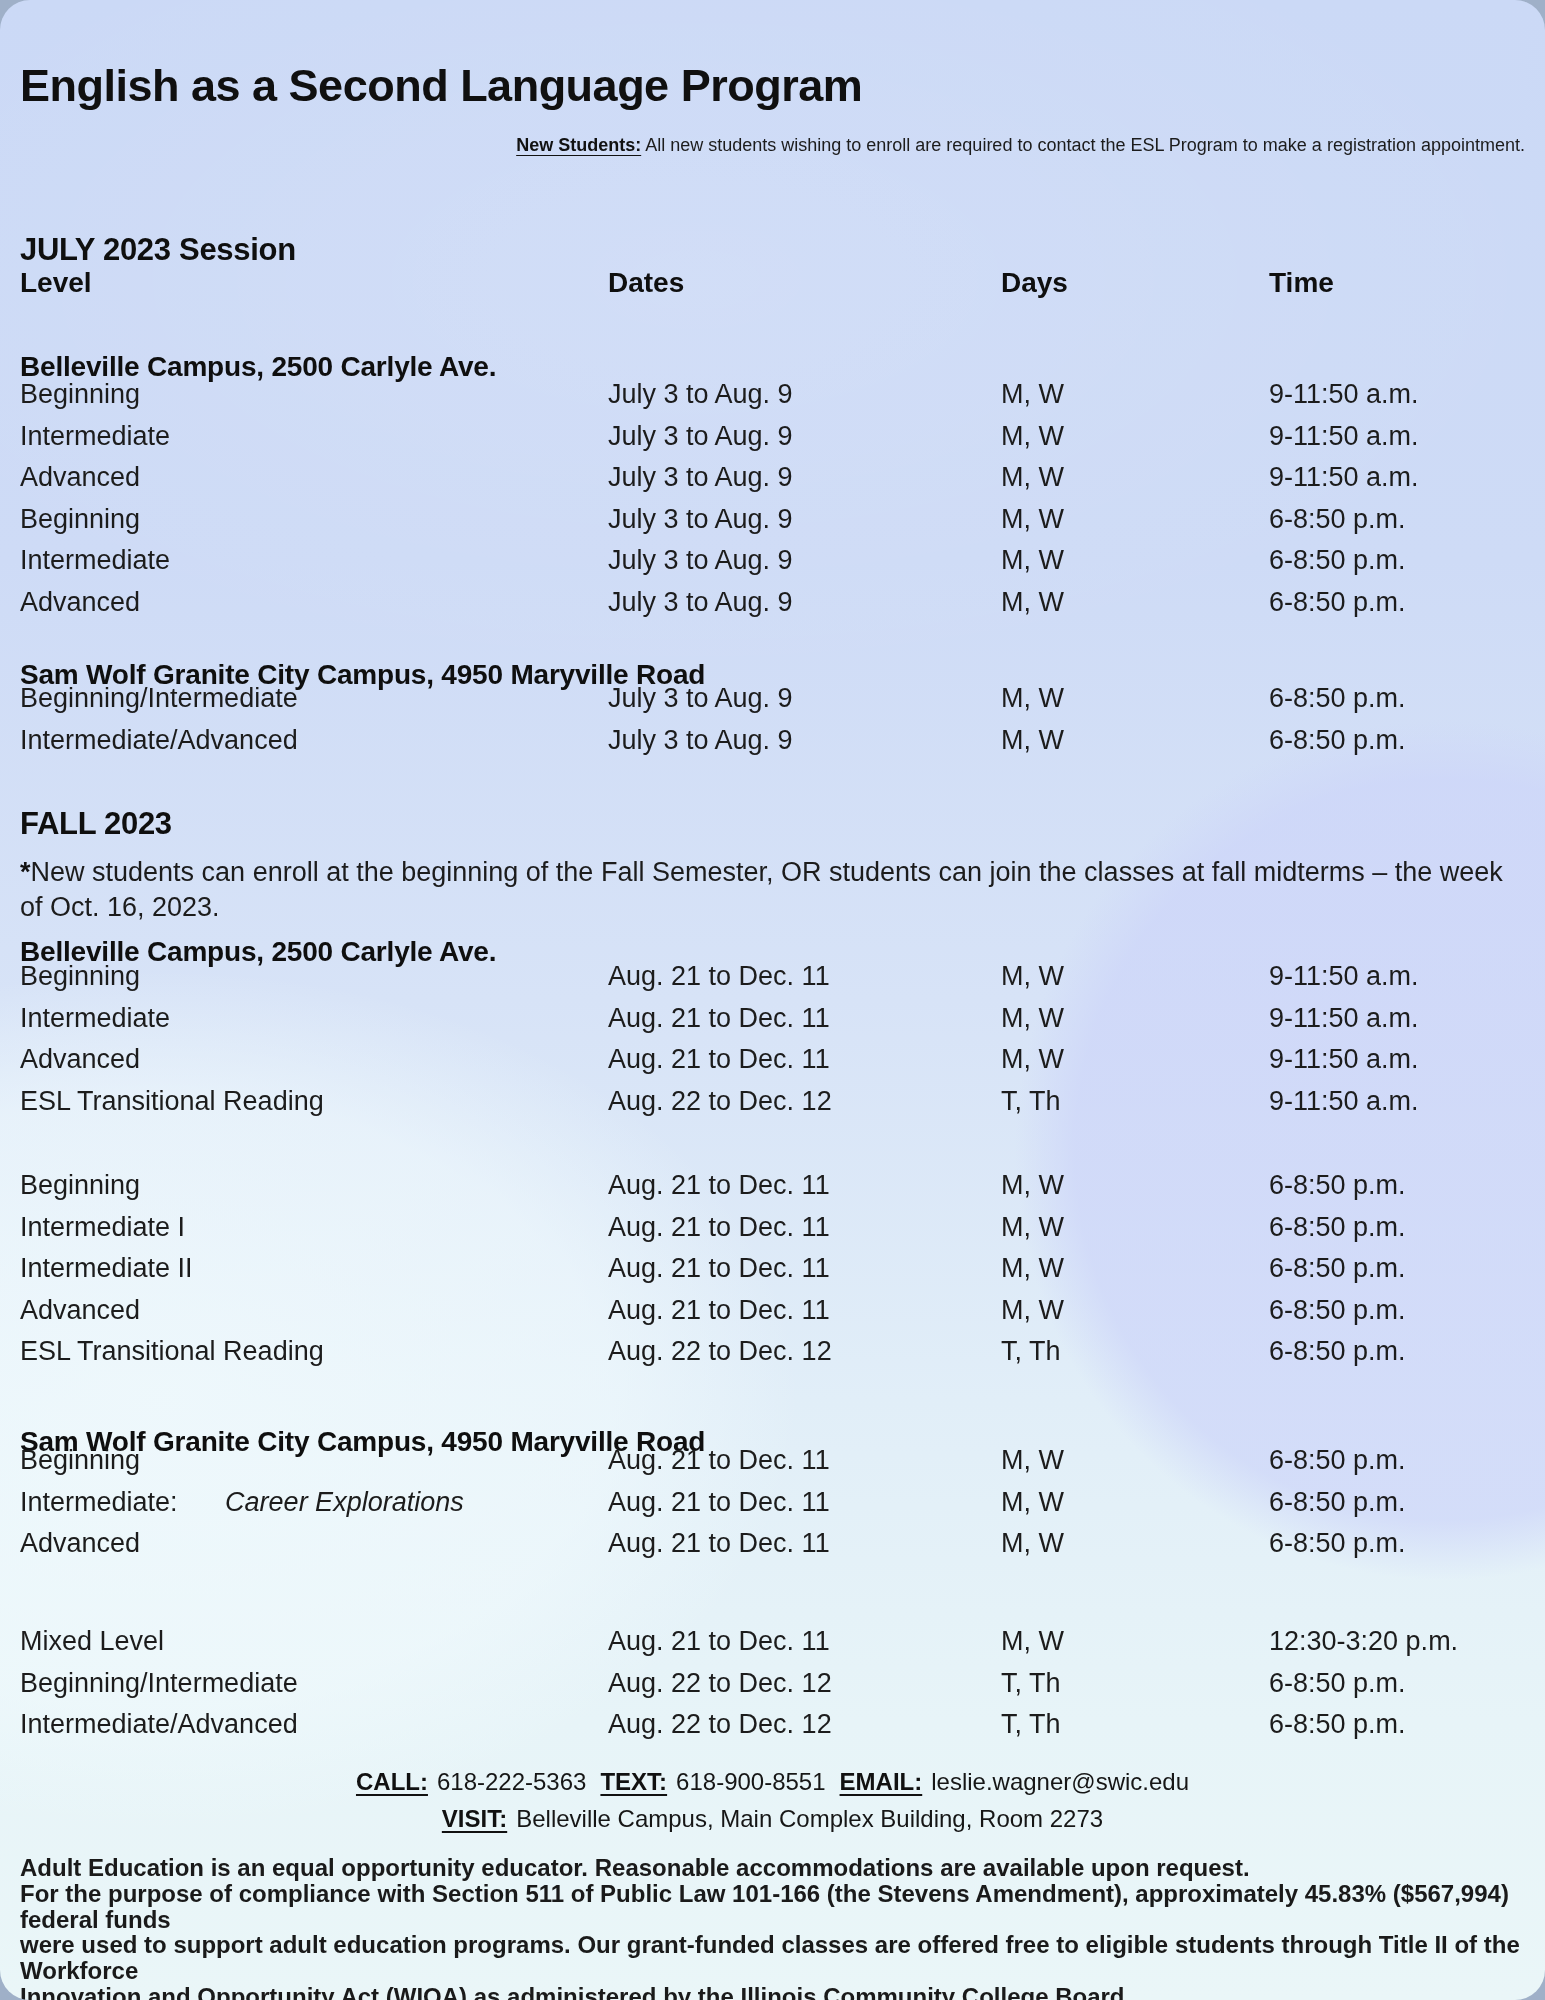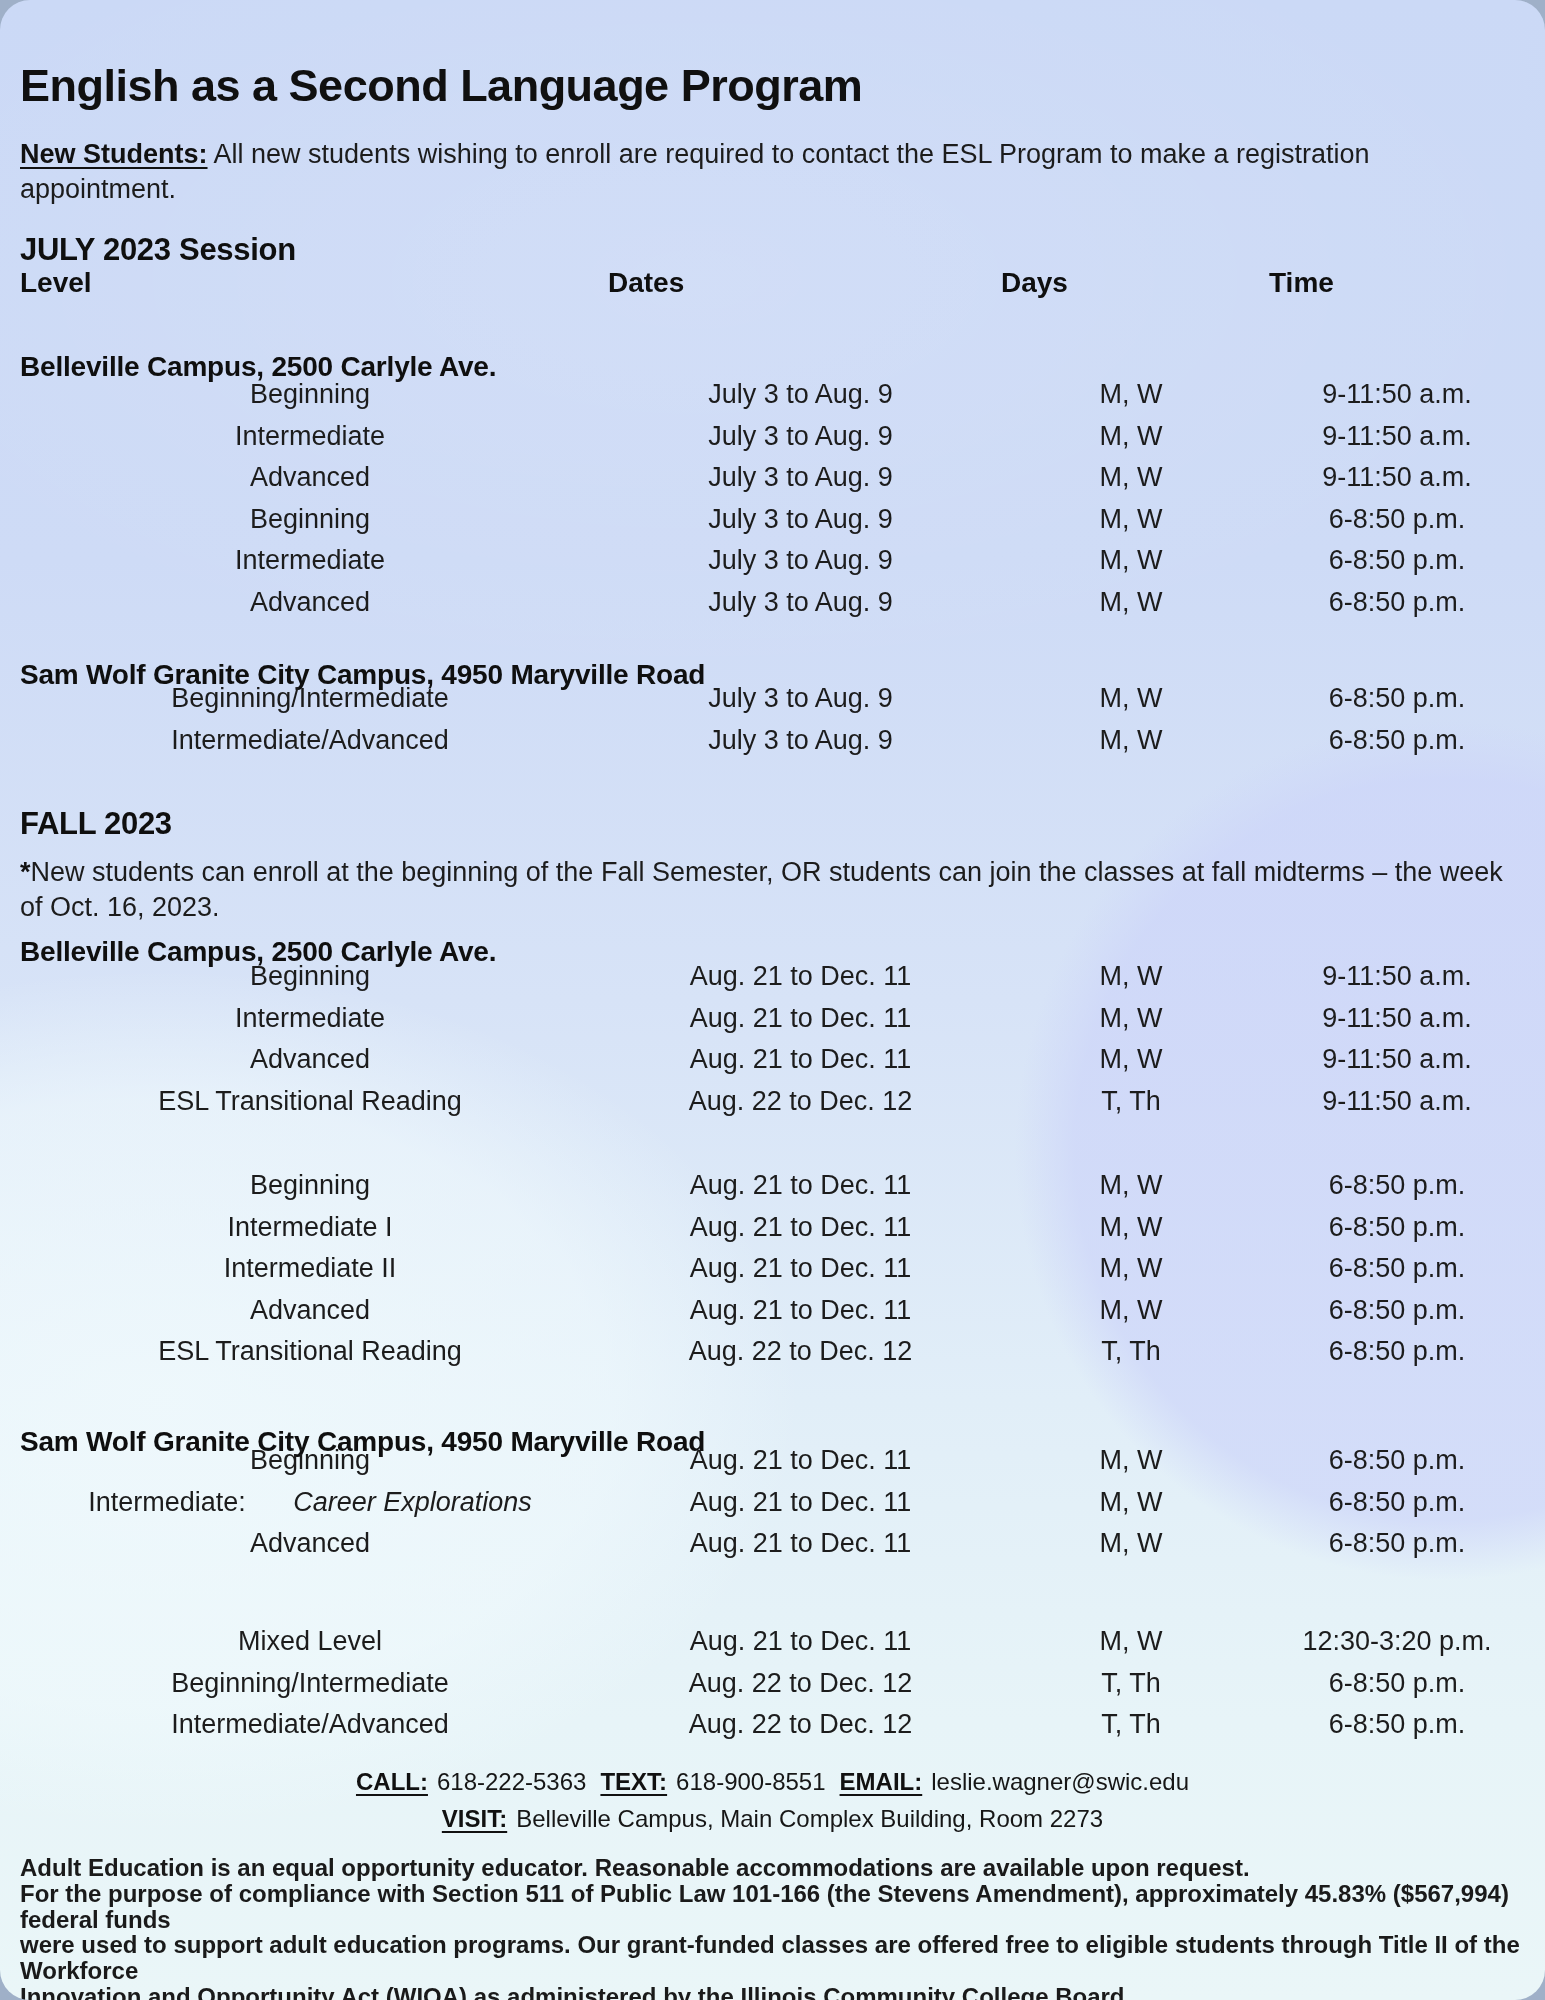--- a/index.html
+++ b/index.html
@@ -15,21 +15,21 @@
       radial-gradient(900px 420px at 45% 14%, rgba(255,255,255,0.10) 0%, rgba(255,255,255,0) 100%),
       linear-gradient(180deg,#cbd9f6 0%,#cedbf6 28%,#d7e3f7 50%,#e1eef8 70%,#e7f4f8 86%,#eaf6f8 100%);
     border-radius: 30px;
   }
   .abs{position:absolute;left:20px;right:20px;}
   #page-title{
     top:30px;
     font-size:45px;font-weight:700;color:#101010;letter-spacing:-0.5px;
   }
   #intro{
-    top:110px;font-size:27px;line-height:35px;max-width:1505px;
+    top:110px;font-size:18px;line-height:35px;max-width:1505px;text-align:right;
   }
   .lbl-underline{font-weight:700;text-decoration:underline;text-underline-offset:4px;color:#111;}
   .session-heading{
     font-size:31px;font-weight:700;color:#0f0f0f;line-height:36px;letter-spacing:-0.3px;
   }
   #july-heading{top:206px;}
   #fall-heading{top:780px;}
   #col-header{top:266px;}
   .srow,.hrow{
     display:grid;
@@ -40,21 +40,21 @@
     font-size:28px;font-weight:700;color:#0f0f0f;line-height:34px;
   }
   .campus-heading{
     font-size:28px;font-weight:700;color:#0f0f0f;line-height:34px;letter-spacing:-0.2px;
   }
   #july-belleville-heading{top:322px;}
   #july-granite-heading{top:630px;}
   #fall-belleville-heading{top:907px;}
   #fall-granite-heading{top:1397px;}
   #fall-fairmont-heading{top:1585px;}
-  .sched .srow{height:41.5px;line-height:41.5px;text-align:center;}
+  .sched .srow{height:41.5px;line-height:41.5px;}
   .scell{font-size:27px;white-space:nowrap;overflow:visible;}
   #july-belleville-rows{top:374px;}
   #july-granite-rows{top:678px;}
   #fall-belleville-rows-am{top:956px;}
   #fall-belleville-rows-pm{top:1165px;}
   #fall-granite-rows{top:1440px;}
   #fall-fairmont-rows{top:1621px;}
   #fall-note{top:828px;font-size:27px;line-height:35px;max-width:1515px;}
   #fall-note b{font-weight:700;color:#111;}
   #contact{top:1763px;text-align:center;font-size:24px;line-height:37px;color:#161616;}

